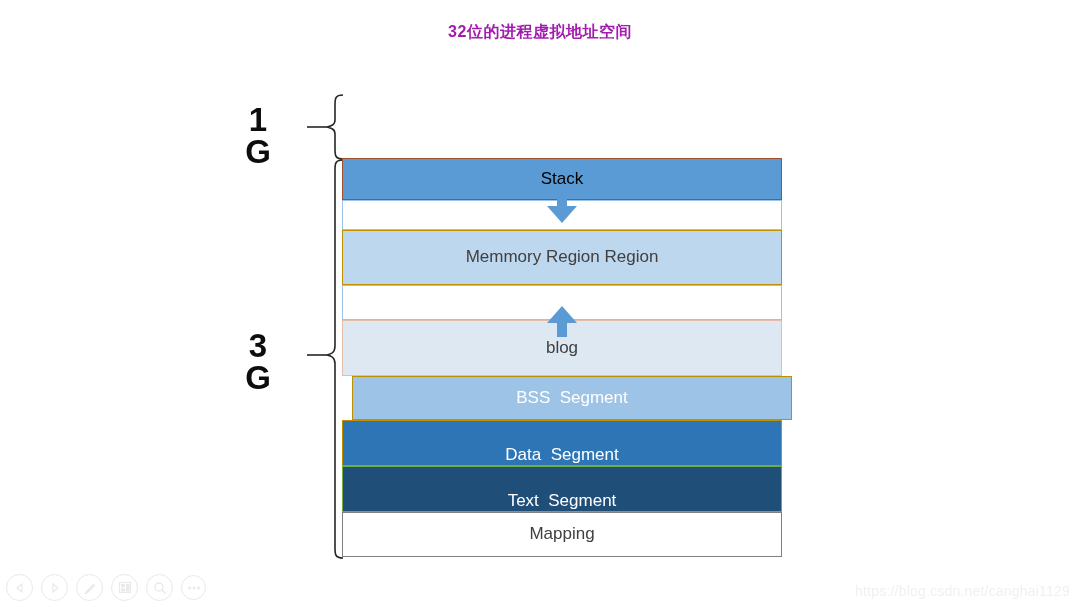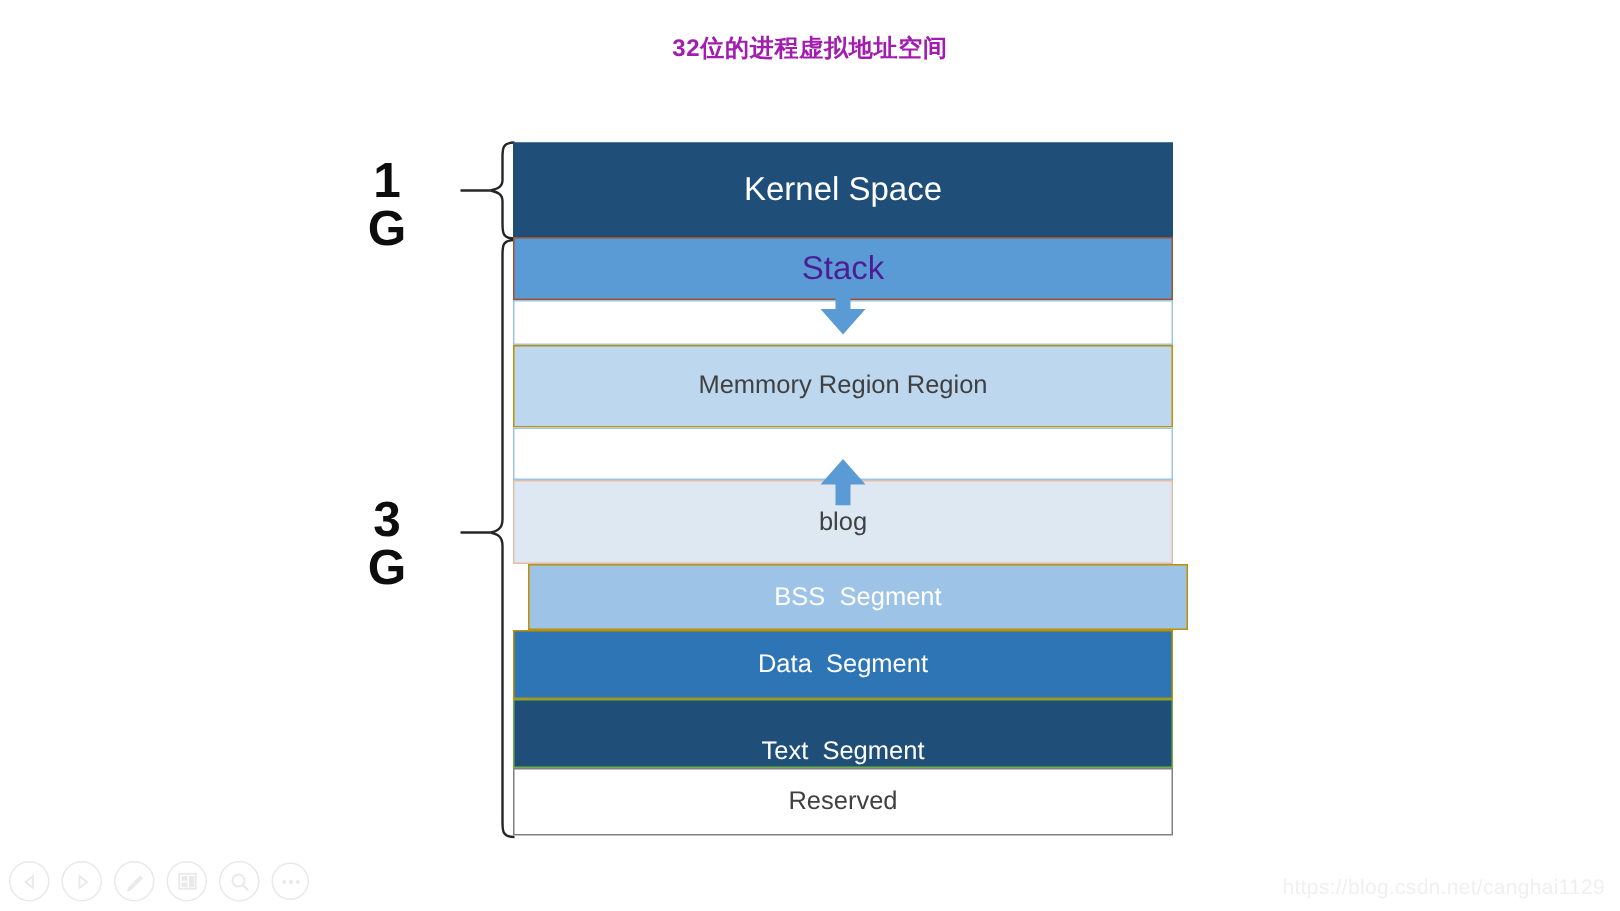--- a/index.html
+++ b/index.html
@@ -126,30 +126,29 @@
     <svg width="40" height="402" viewBox="0 0 40 402">
       <path d="M38 2 C30 2 30 6 30 12 L30 188 C30 195 26 196 22 197 C26 198 30 199 30 206 L30 390 C30 396 30 400 38 400" fill="none" stroke="#262626" stroke-width="1.6"></path>
       <path d="M22 197 L2 197" fill="none" stroke="#262626" stroke-width="1.6"></path>
     </svg>
   </div>
   <div class="size-label" style="left:228px; top:330px;">
     <div>3</div>
     <div>G</div>
   </div>
 
-  <div class="mem-block" style="top: 95px; height: 63px; background: rgb(31, 78, 121); border: 1px solid rgb(31, 78, 121); color: rgb(255, 255, 255); font-size: 22px;"><span>Kernel Space</span></div>
-  <div class="mem-block" style="top: 158px; height: 42px; background: rgb(91, 155, 213); border: 1px solid rgb(160, 82, 45); color: #4c1d95; font-size: 22px;"><span>Stack</span></div>
+  <div class="mem-block" style="top: 158px; height: 42px; background: rgb(91, 155, 213); border: 1px solid rgb(160, 82, 45); color: #000000; font-size: 17px;"><span>Stack</span></div>
   <div class="mem-block" style="top: 200px; height: 30px; background: rgb(255, 255, 255); border: 1px solid rgb(157, 195, 230); color: rgb(0, 0, 0); font-size: 17px;"><span></span></div>
   <div class="mem-block" style="top: 230px; height: 55px; background: rgb(189, 215, 238); border: 1px solid rgb(191, 144, 0); color: rgb(64, 64, 64); font-size: 17px;"><span>Memmory Region Region</span></div>
   <div class="mem-block" style="top: 285px; height: 35px; background: rgb(255, 255, 255); border: 1px solid rgb(157, 195, 230); color: rgb(0, 0, 0); font-size: 17px;"><span></span></div>
   <div class="mem-block" style="top: 320px; height: 56px; background: rgb(222, 232, 243); border: 1px solid rgb(227, 189, 168); color: rgb(64, 64, 64); font-size: 17px;"><span>blog</span></div>
   <div class="mem-block" style="top: 376px; height: 44px; background: rgb(157, 195, 230); border: 1px solid rgb(191, 144, 0); color: rgb(255, 255, 255); font-size: 17px; margin-left: 10px;"><span>BSS  Segment</span></div>
-  <div class="mem-block" style="top: 420px; height: 46px; background: rgb(46, 117, 182); border: 1px solid rgb(191, 144, 0); color: rgb(255, 255, 255); font-size: 17px;"><span>Data  Segment</span></div>
+  <div class="mem-block" style="top: 420px; height: 46px; background: rgb(46, 117, 182); border: 1px solid rgb(191, 144, 0); color: rgb(255, 255, 255); font-size: 17px; align-items: flex-end;"><span>Data  Segment</span></div>
   <div class="mem-block" style="top: 466px; height: 46px; background: rgb(31, 78, 121); border: 1px solid rgb(112, 173, 71); color: rgb(255, 255, 255); font-size: 17px; align-items: flex-end;"><span>Text  Segment</span></div>
-  <div class="mem-block" style="top: 512px; height: 45px; background: rgb(255, 255, 255); border: 1px solid rgb(128, 128, 128); color: rgb(64, 64, 64); font-size: 17px;"><span>Reserved</span></div>
+  <div class="mem-block" style="top: 512px; height: 45px; background: rgb(255, 255, 255); border: 1px solid rgb(128, 128, 128); color: rgb(64, 64, 64); font-size: 17px;"><span>Mapping</span></div>
 
   <div class="arrow" id="arrow-down" style="top: 192px;">
     <svg width="34" height="32" viewBox="0 0 34 32">
       <polygon points="12,0 22,0 22,14 32,14 17,31 2,14 12,14" fill="#5B9BD5"></polygon>
     </svg>
   </div>
   <div class="arrow" id="arrow-up" style="top: 305px;">
     <svg width="34" height="32" viewBox="0 0 34 32">
       <polygon points="17,1 32,18 22,18 22,32 12,32 12,18 2,18" fill="#5B9BD5"></polygon>
     </svg>

